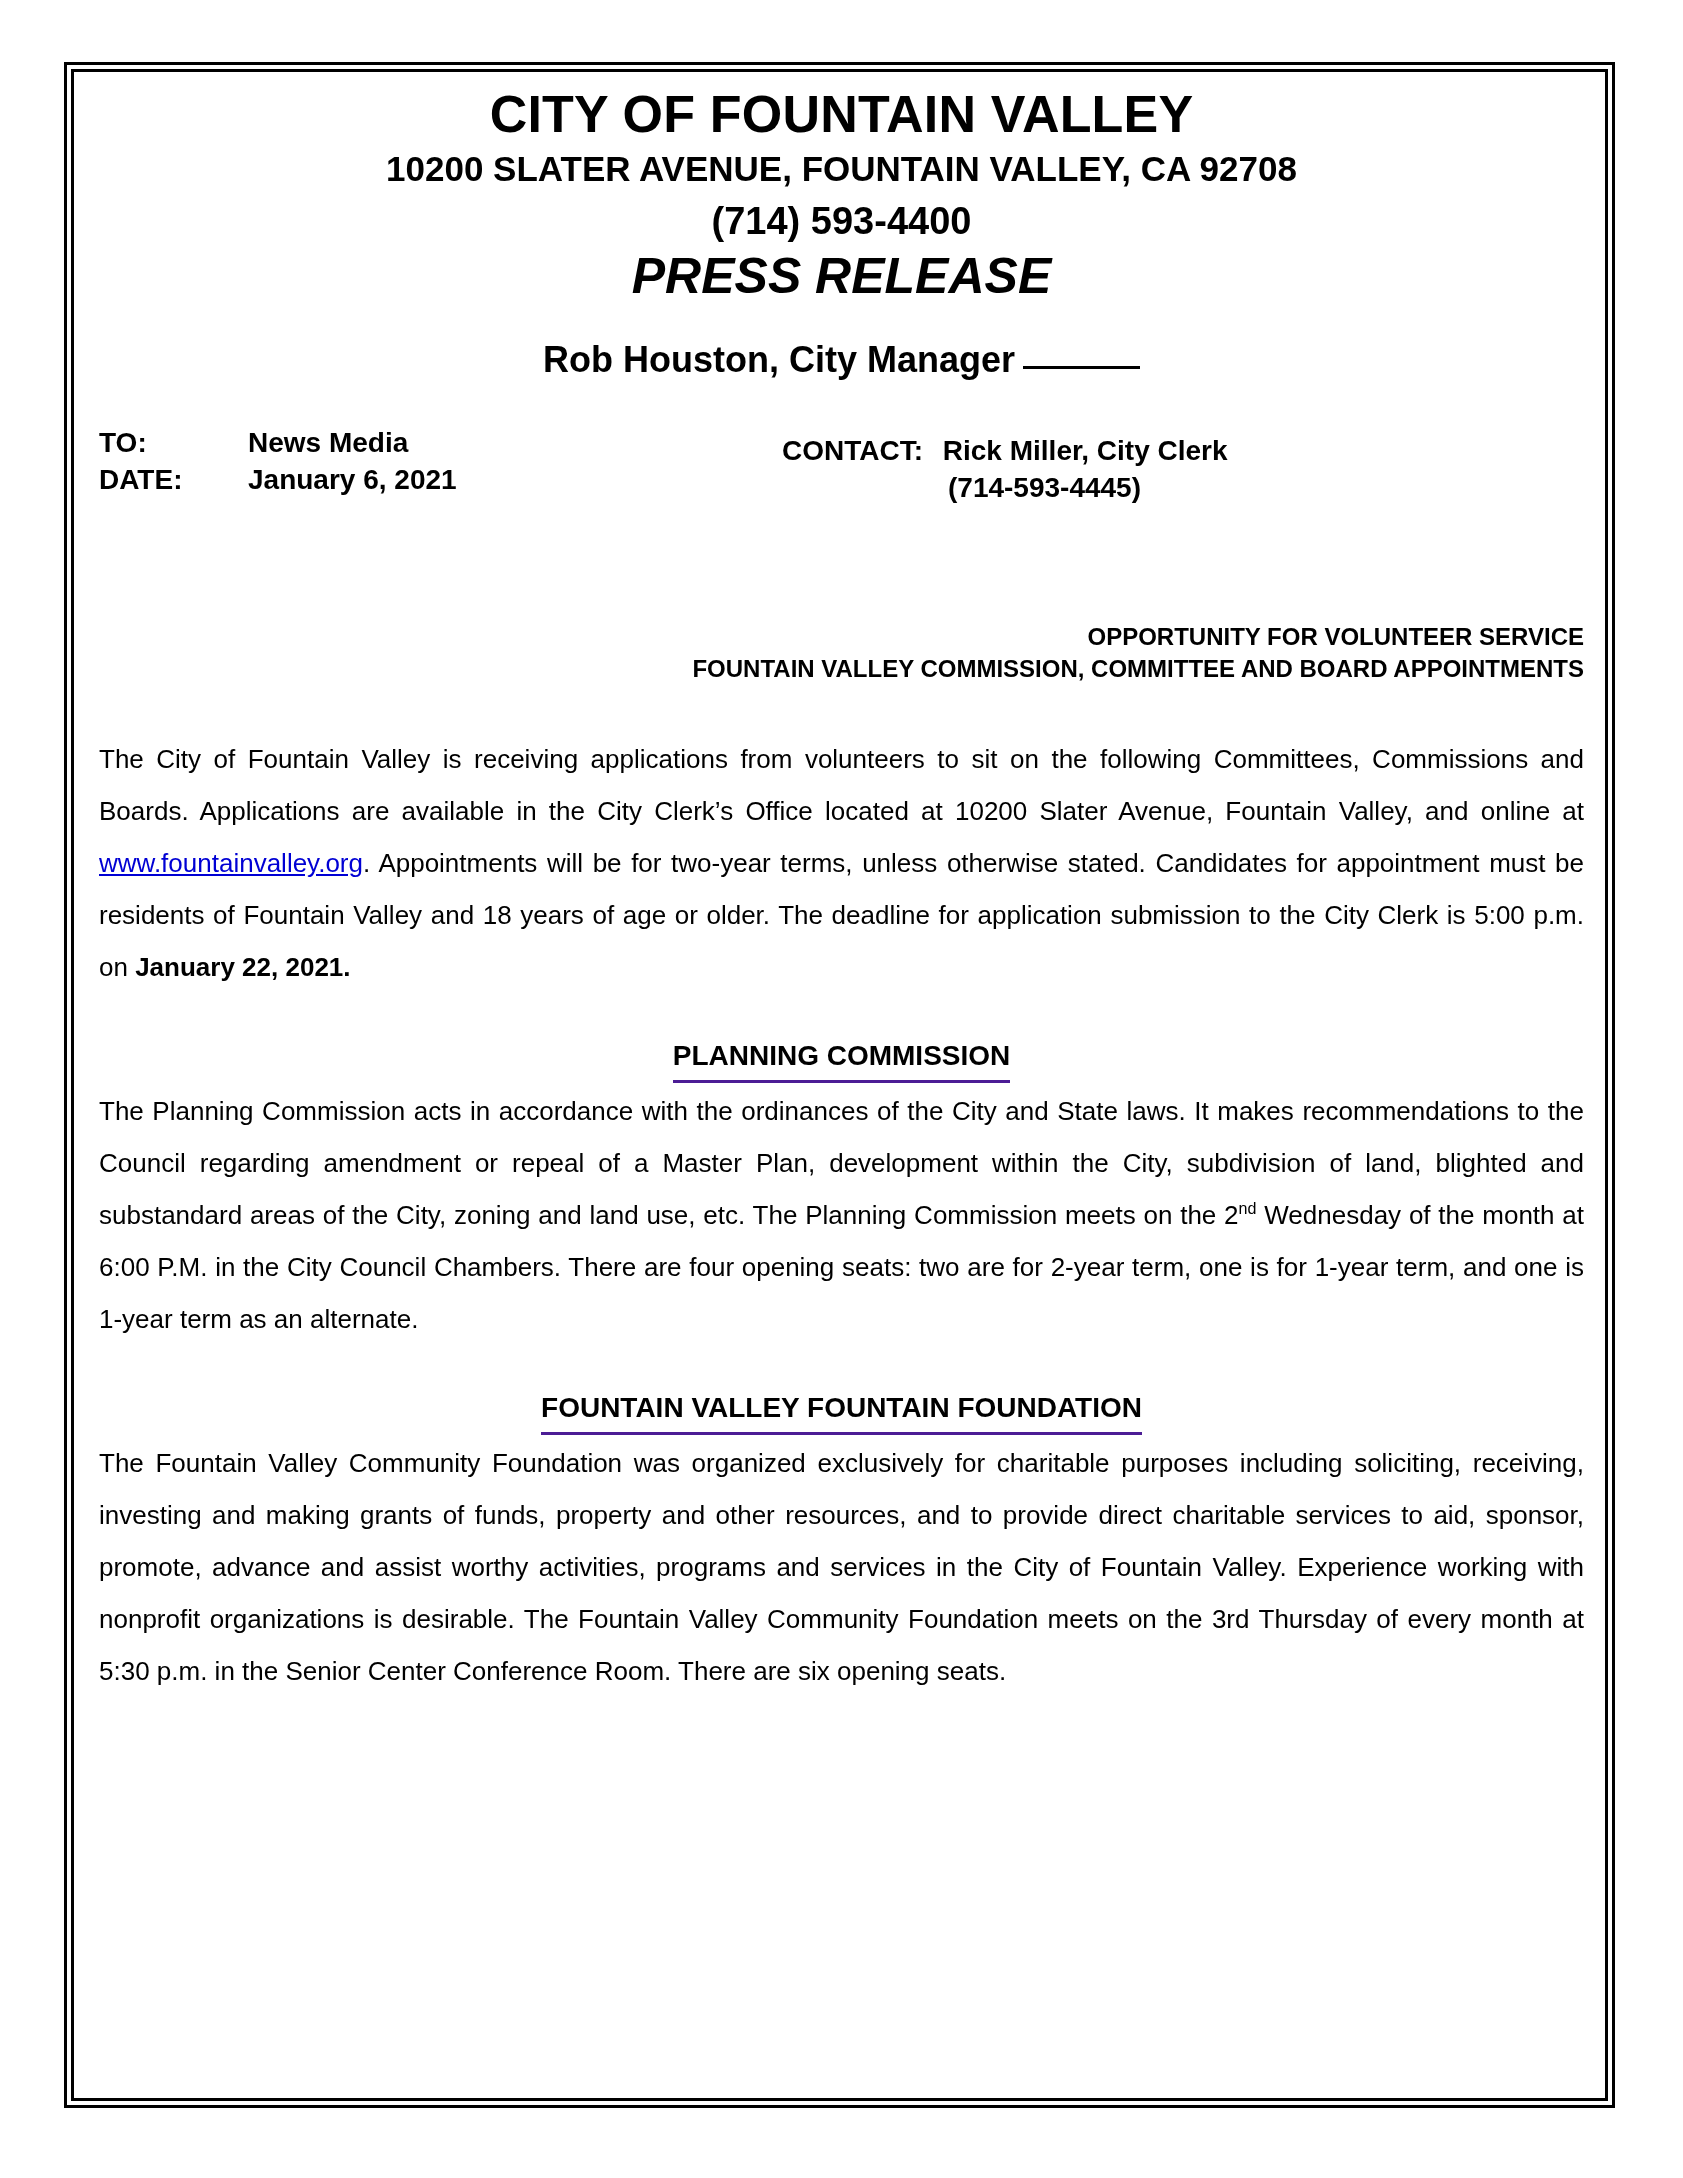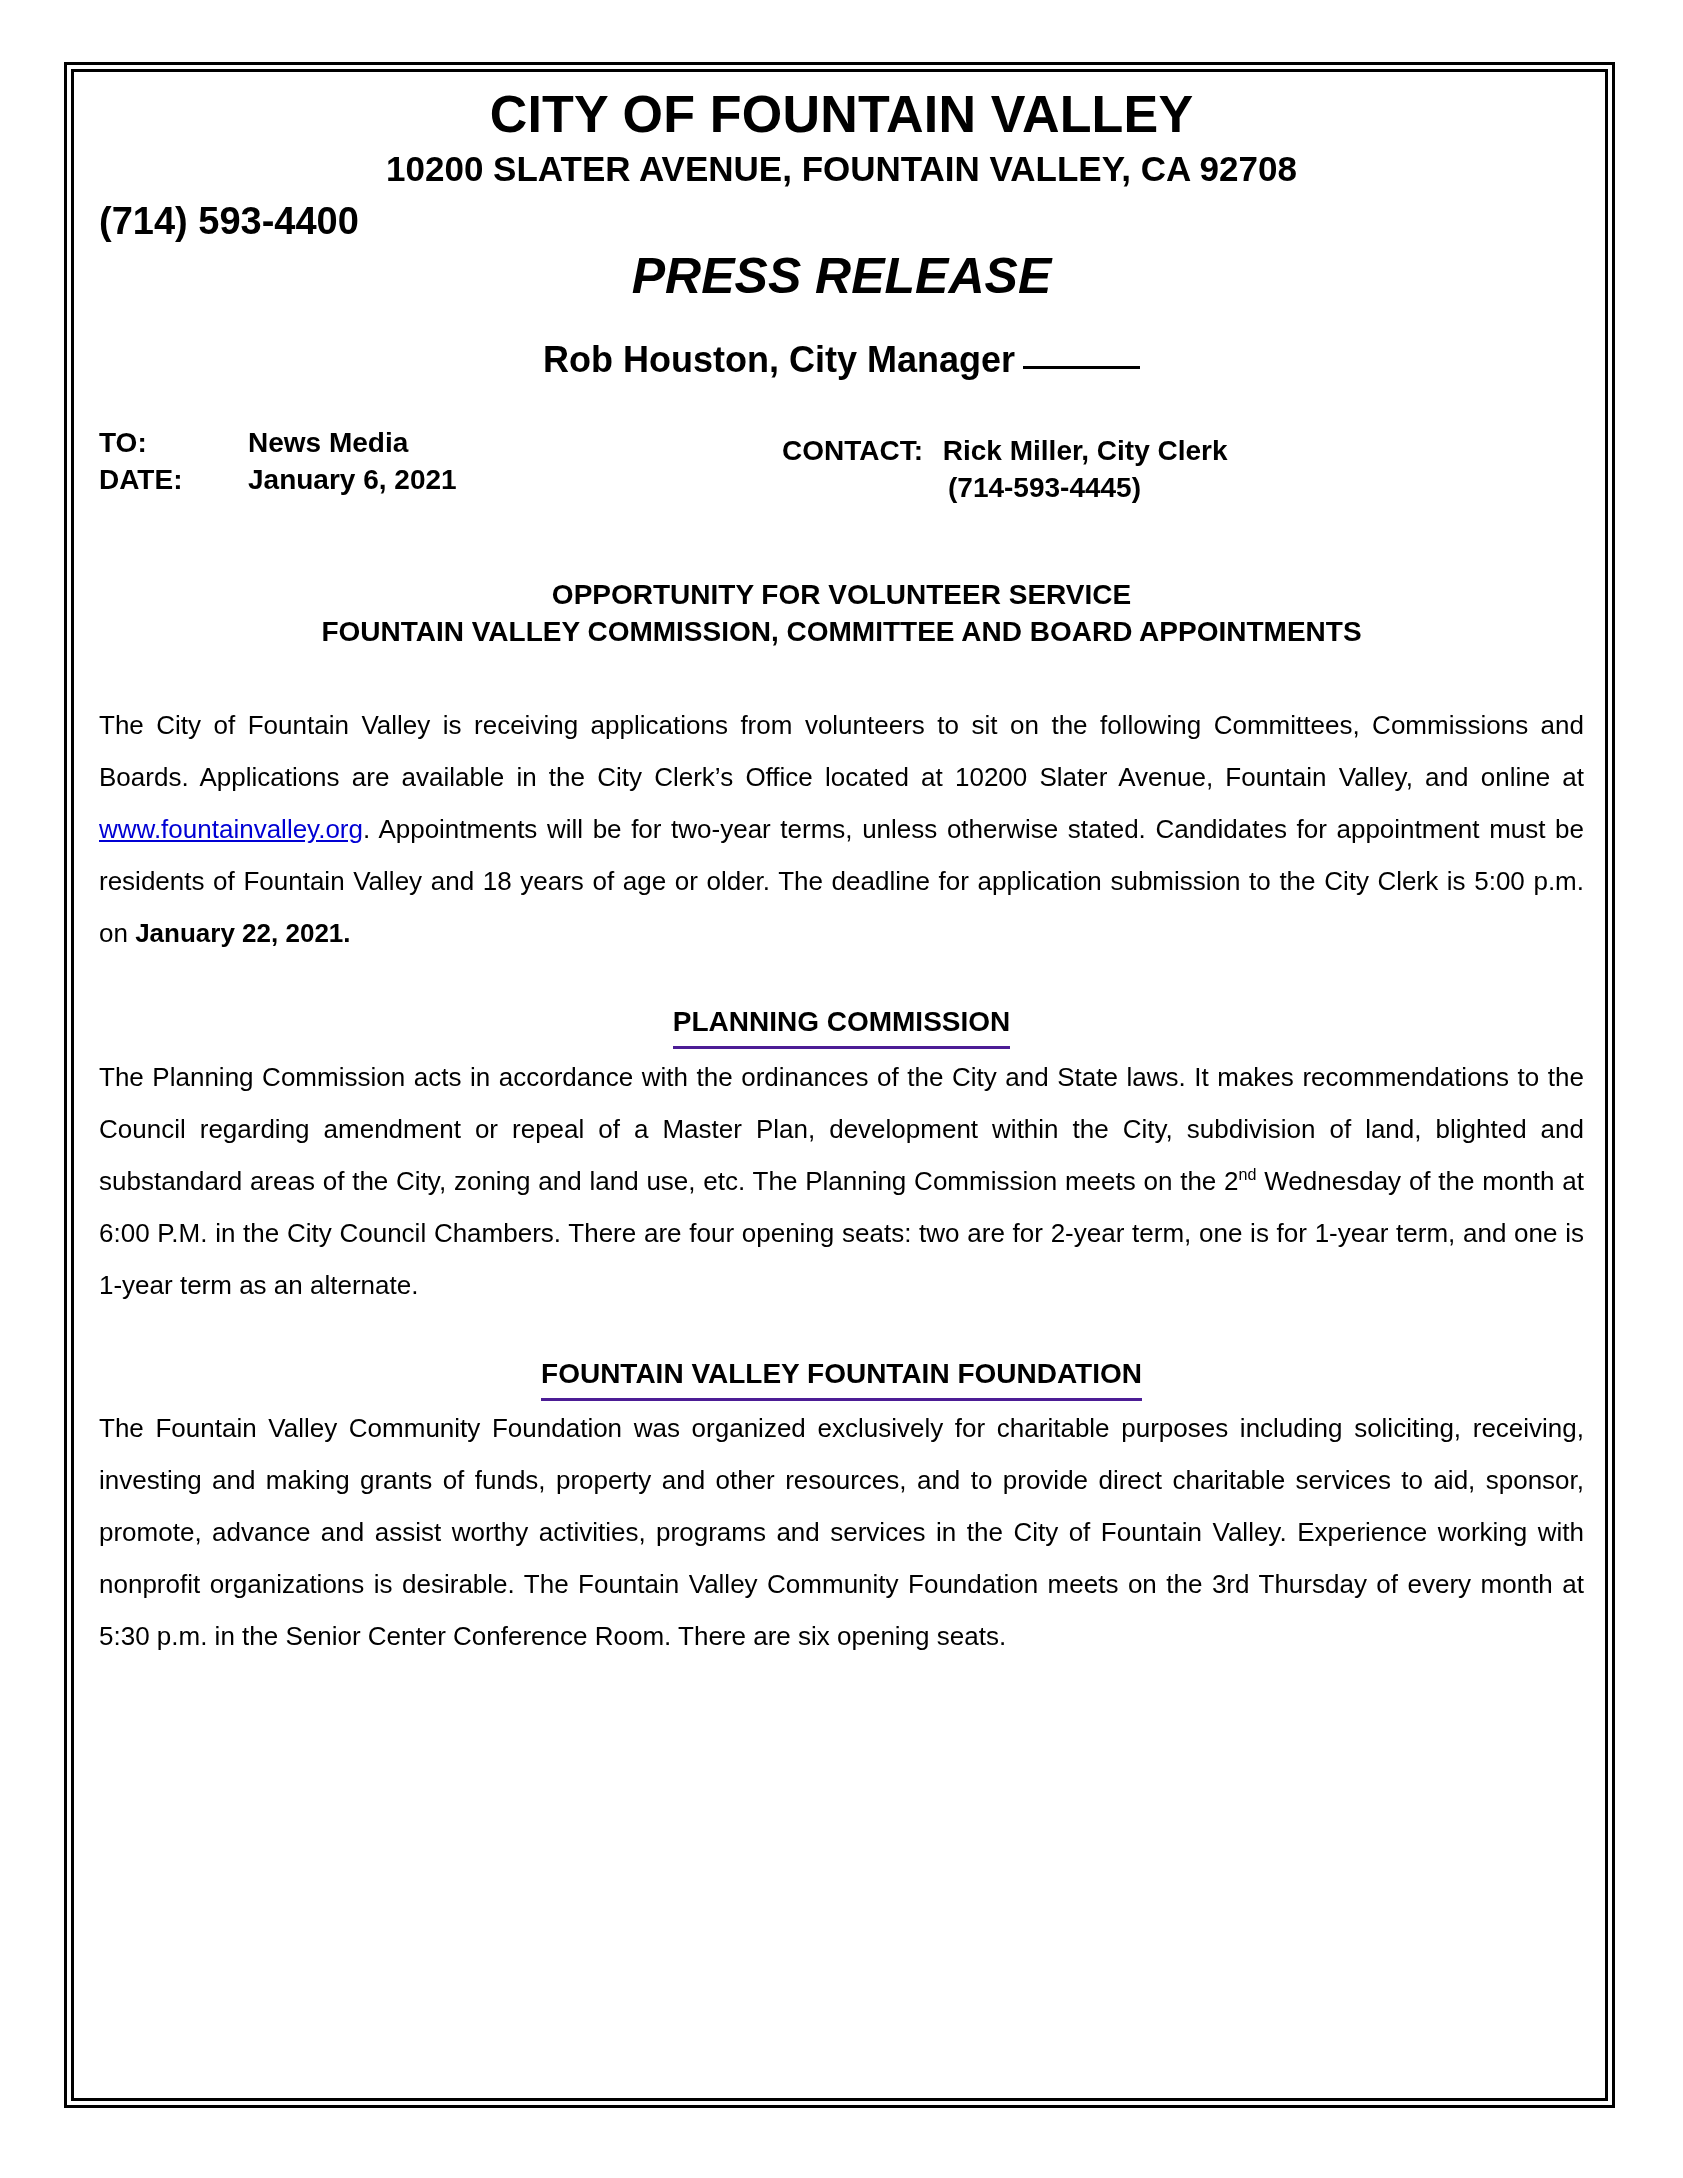--- a/index.html
+++ b/index.html
@@ -65,21 +65,21 @@
     padding-top: 8px;
   }
   .lh-address {
     text-align: center;
     font-size: 35px;
     font-weight: bold;
     line-height: 1.22;
     margin: 6px 0 0 0;
   }
   .lh-phone {
-    text-align: left;
+    text-align: center;
     font-size: 38px;
     font-weight: bold;
     line-height: 1.2;
     margin: 8px 0 0 0;
   }
   .lh-presslabel {
     text-align: center;
     font-size: 50px;
     font-weight: bold;
     font-style: italic;
@@ -133,23 +133,23 @@
   }
   .meta-contact-row { line-height: 1.33; }
   .meta-contact-label { margin-right: 12px; }
   .meta-phone-row {
     line-height: 1.33;
     padding-left: 166px;
   }
 
   
   .headline {
-    margin-top: 67px;
-    text-align: center;
-    font-size: 28px;
+    margin-top: 112px;
+    text-align: right;
+    font-size: 24px;
     font-weight: bold;
     line-height: 1.35;
   }
   .headline div { white-space: nowrap; }
 
   
   .body-block {
     margin-top: 48px;
     font-size: 29px;
     line-height: 2.0;

